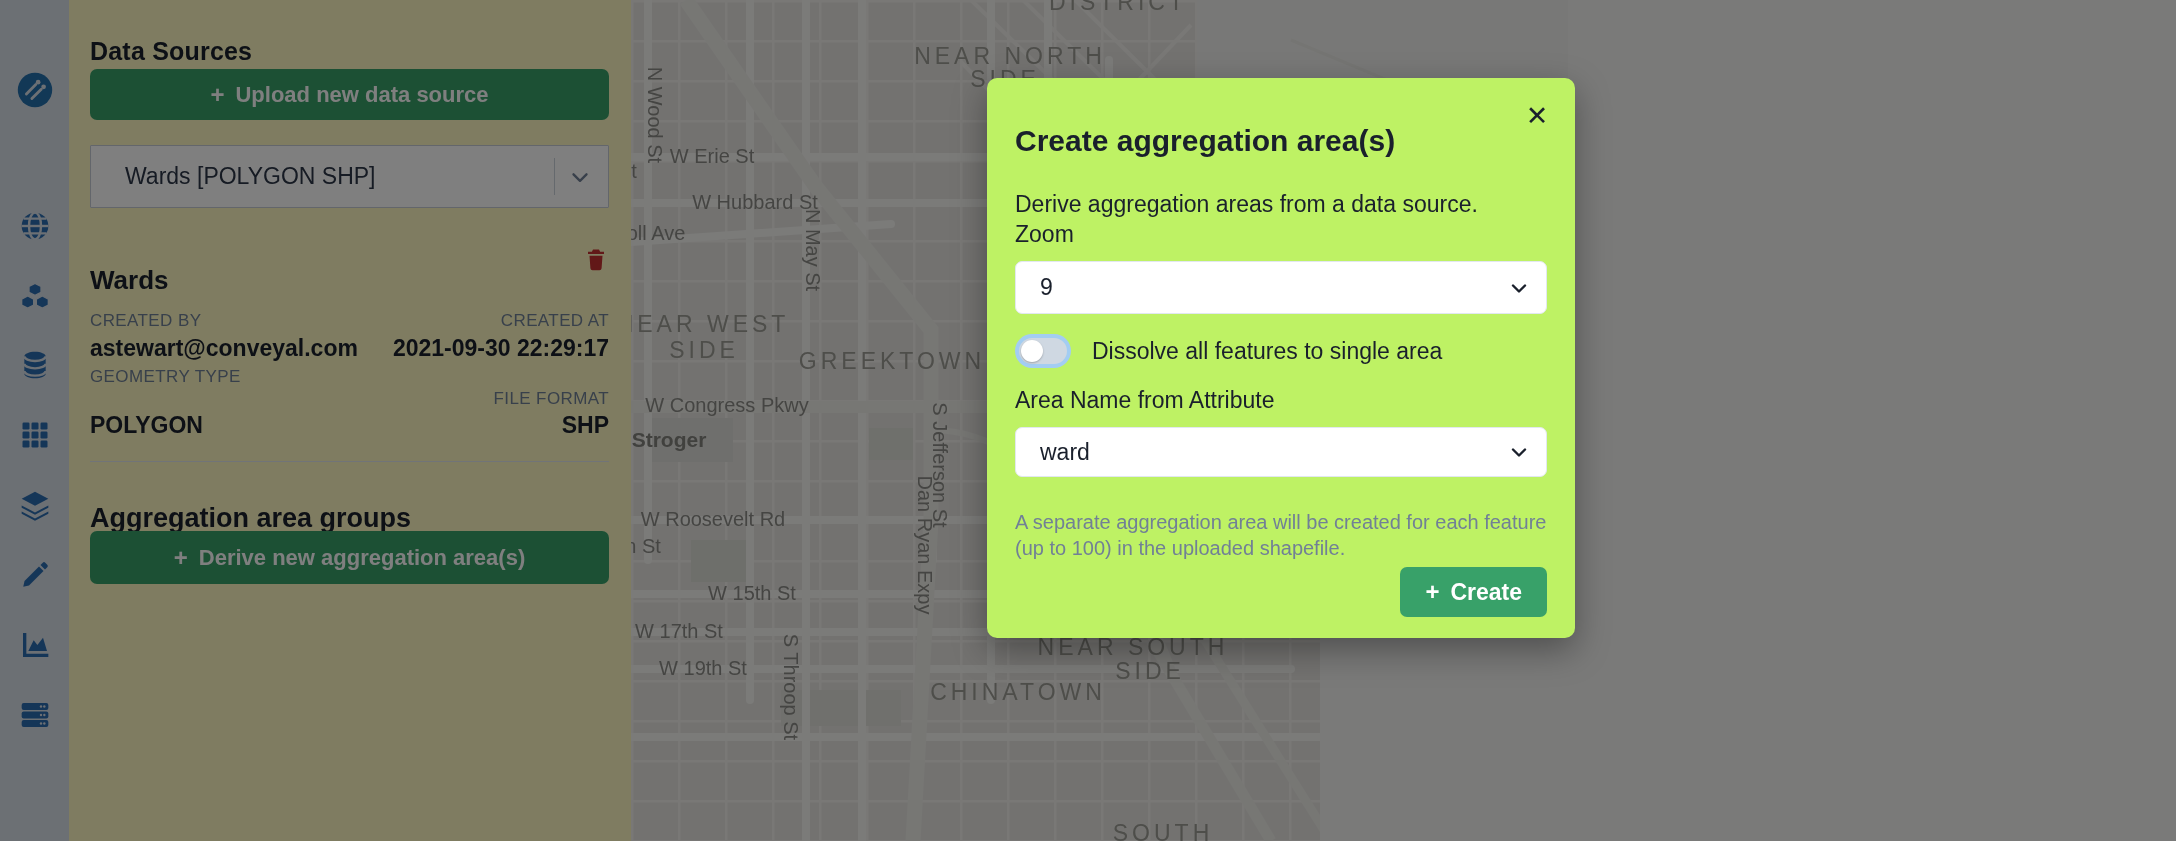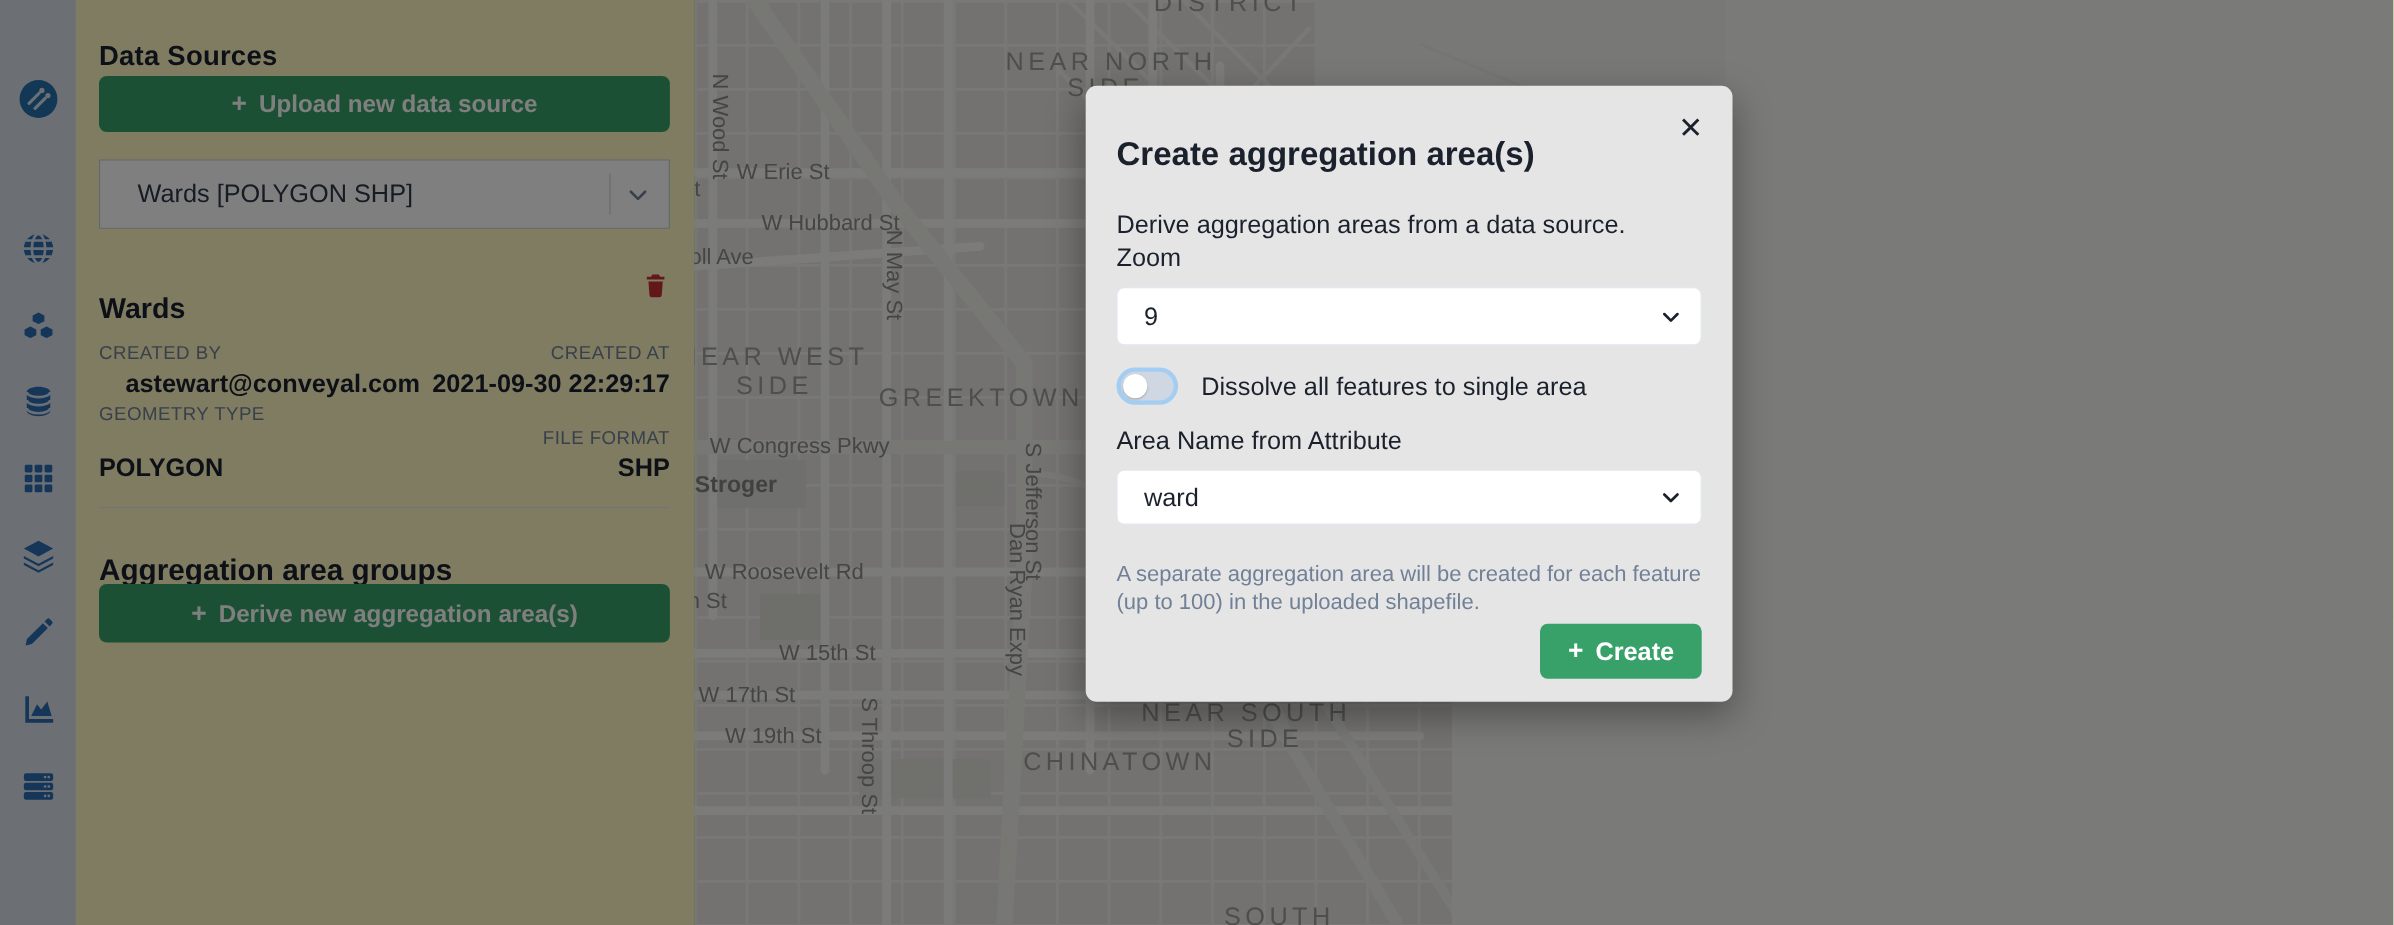--- a/index.html
+++ b/index.html
@@ -38,21 +38,21 @@
   
   .map{position:absolute;left:631px;top:0;bottom:0;right:0;background:#84cc16;cursor:grab;}
   .map text{font-family:"Liberation Sans",sans-serif;}
   .st-label{font-size:20px;fill:#8B8B86;}
   .st-poi{font-size:21px;fill:#82827D;font-weight:700;}
   .hood{font-size:23px;fill:#9C9C95;letter-spacing:4px;}
   
   .overlay{position:absolute;inset:0;background:rgba(0,0,0,0.50);z-index:5;}
   
   .modal{
-    position:absolute;left:987px;top:78px;width:588px;height:560px;background:#e5e5e5;border-radius:10px;
+    position:absolute;left:987px;top:78px;width:588px;height:560px;background:#bef264;border-radius:10px;
     box-shadow:0 12px 34px rgba(0,0,0,.35);z-index:10;
   }
   .modal-title{position:absolute;left:28px;top:21px;font-size:30px;font-weight:600;}
   .modal-close{position:absolute;right:20px;top:20px;width:36px;height:36px;background:none;border:none;cursor:pointer;
     display:flex;align-items:center;justify-content:center;color:#1A202C;font-size:27px;line-height:1;padding:0;}
   .modal-desc{position:absolute;left:28px;top:90px;font-size:23px;color:#1A202C;}
   .fld-label{position:absolute;left:28px;font-size:23px;font-weight:500;color:#1A202C;}
   .m-select{left:28px;right:28px;border:1px solid #E2E8F0;border-radius:7px;padding-left:24px;color:#1A202C;}
   .m-select .chev{color:#1A202C;}
   .toggle-row{position:absolute;left:28px;top:255px;height:36px;display:flex;align-items:center;gap:21px;}
@@ -276,21 +276,21 @@
 
     <h2 class="src-heading">Wards</h2>
     <button class="trash-btn">
       <svg width="24" height="24" viewBox="0 0 24 24" fill="currentColor">
         <path d="M9 2.5 h6 l1.1 2.2 H20 v2.4 H4 V4.7 h3.9 Z"></path>
         <path d="M5.5 8.8 h13 l-.9 12.4 a2.2 2.2 0 0 1 -2.2 2 H8.6 a2.2 2.2 0 0 1 -2.2 -2 Z"></path>
       </svg>
     </button>
 
     <span class="meta-label l" style="top:311px;text-align:center;">CREATED BY</span>
-    <span class="meta-value l" style="top:335px;margin-left:24px;">astewart@conveyal.com</span>
+    <span class="meta-value l" style="top:335px;">astewart@conveyal.com</span>
     <span class="meta-label r" style="top:311px;">CREATED AT</span>
     <span class="meta-value r" style="top:335px;">2021-09-30 22:29:17</span>
 
     <span class="meta-label l" style="top:367px;">GEOMETRY TYPE</span>
     <span class="meta-value l" style="top:412px;">POLYGON</span>
     <span class="meta-label r" style="top:389px;">FILE FORMAT</span>
     <span class="meta-value r" style="top:412px;">SHP</span>
 
     <div class="panel-hr"></div>
 

